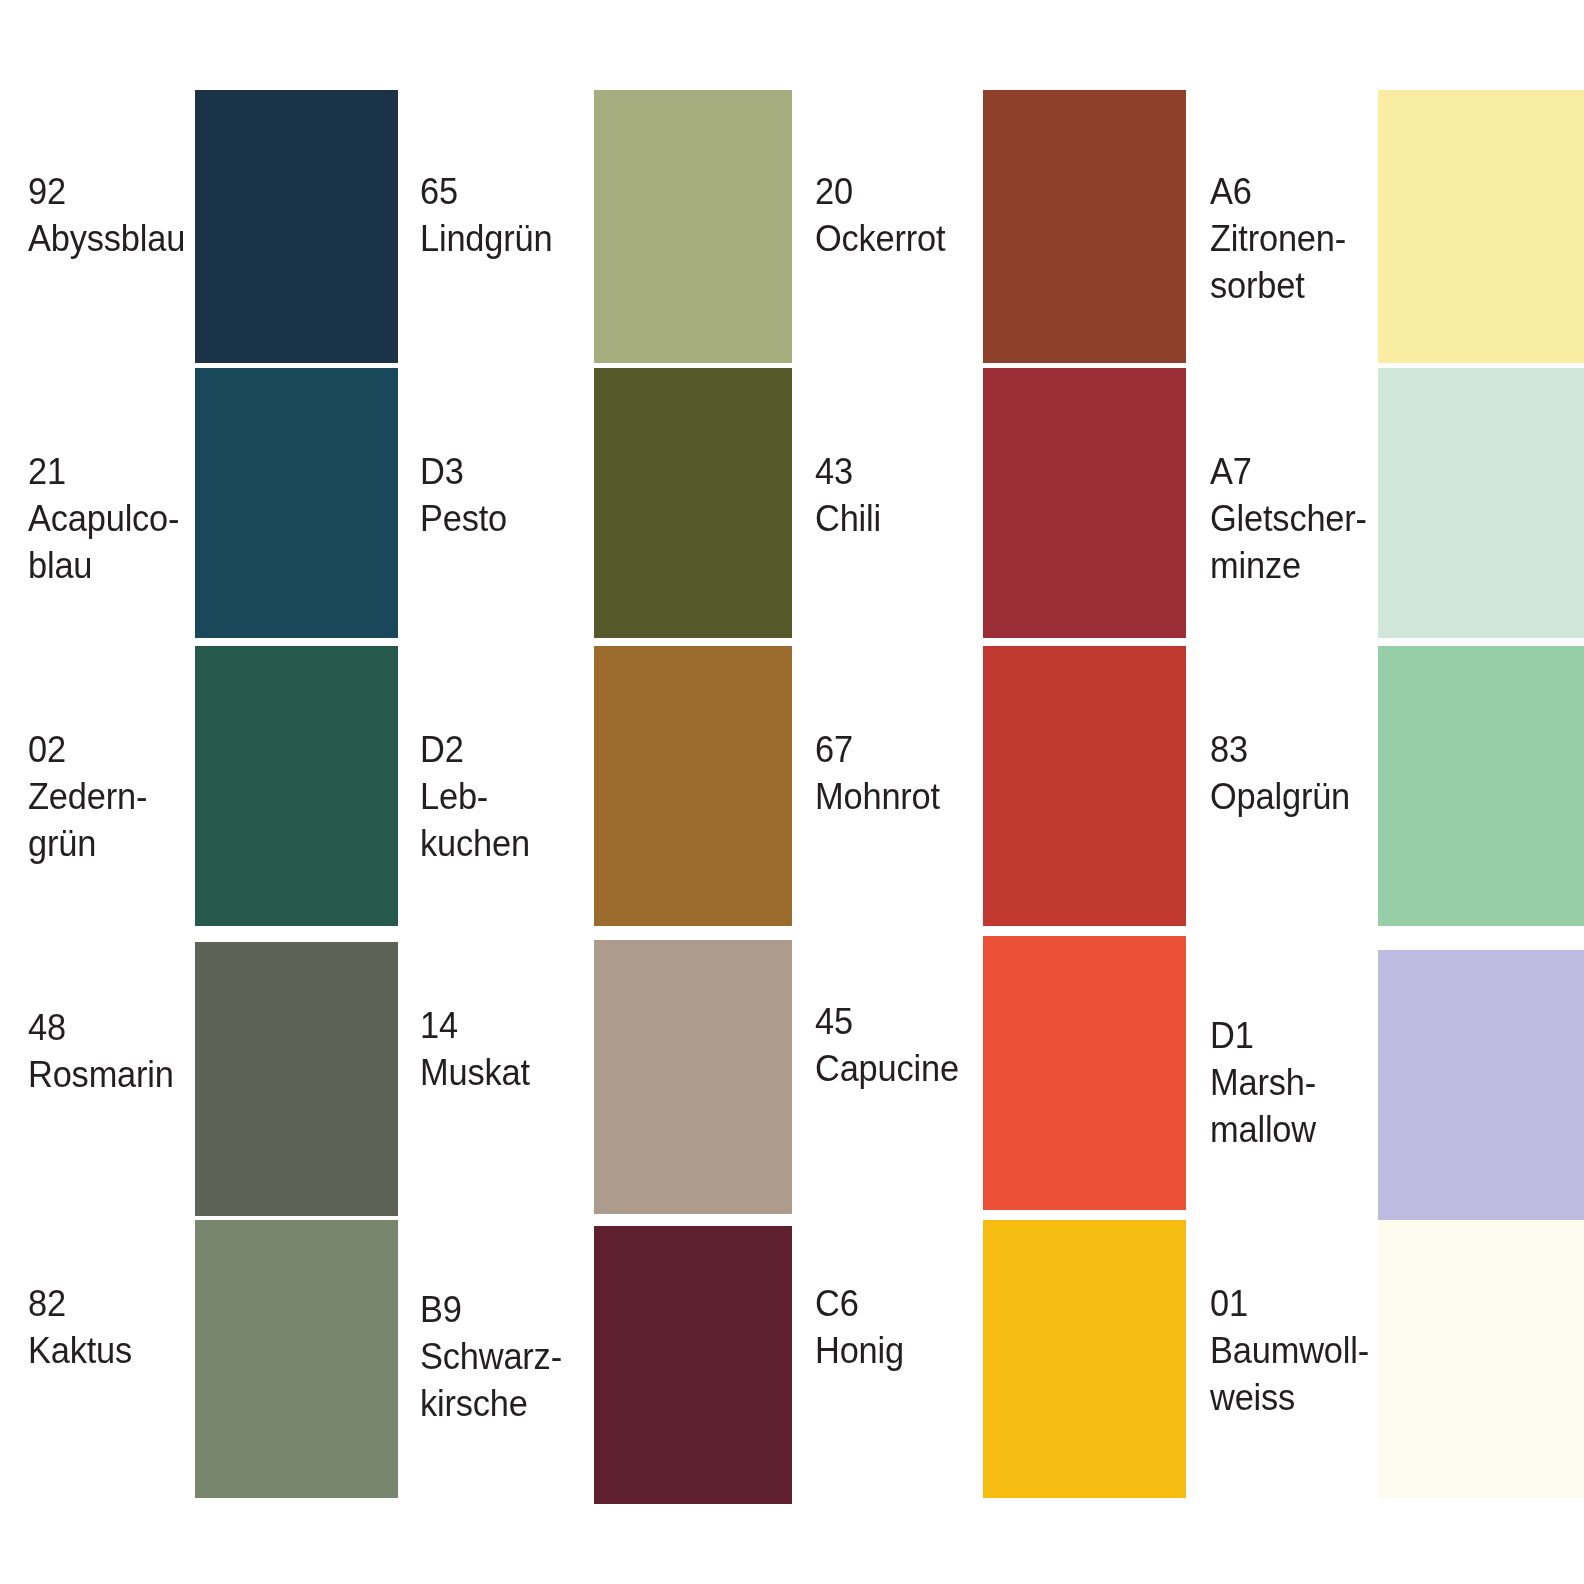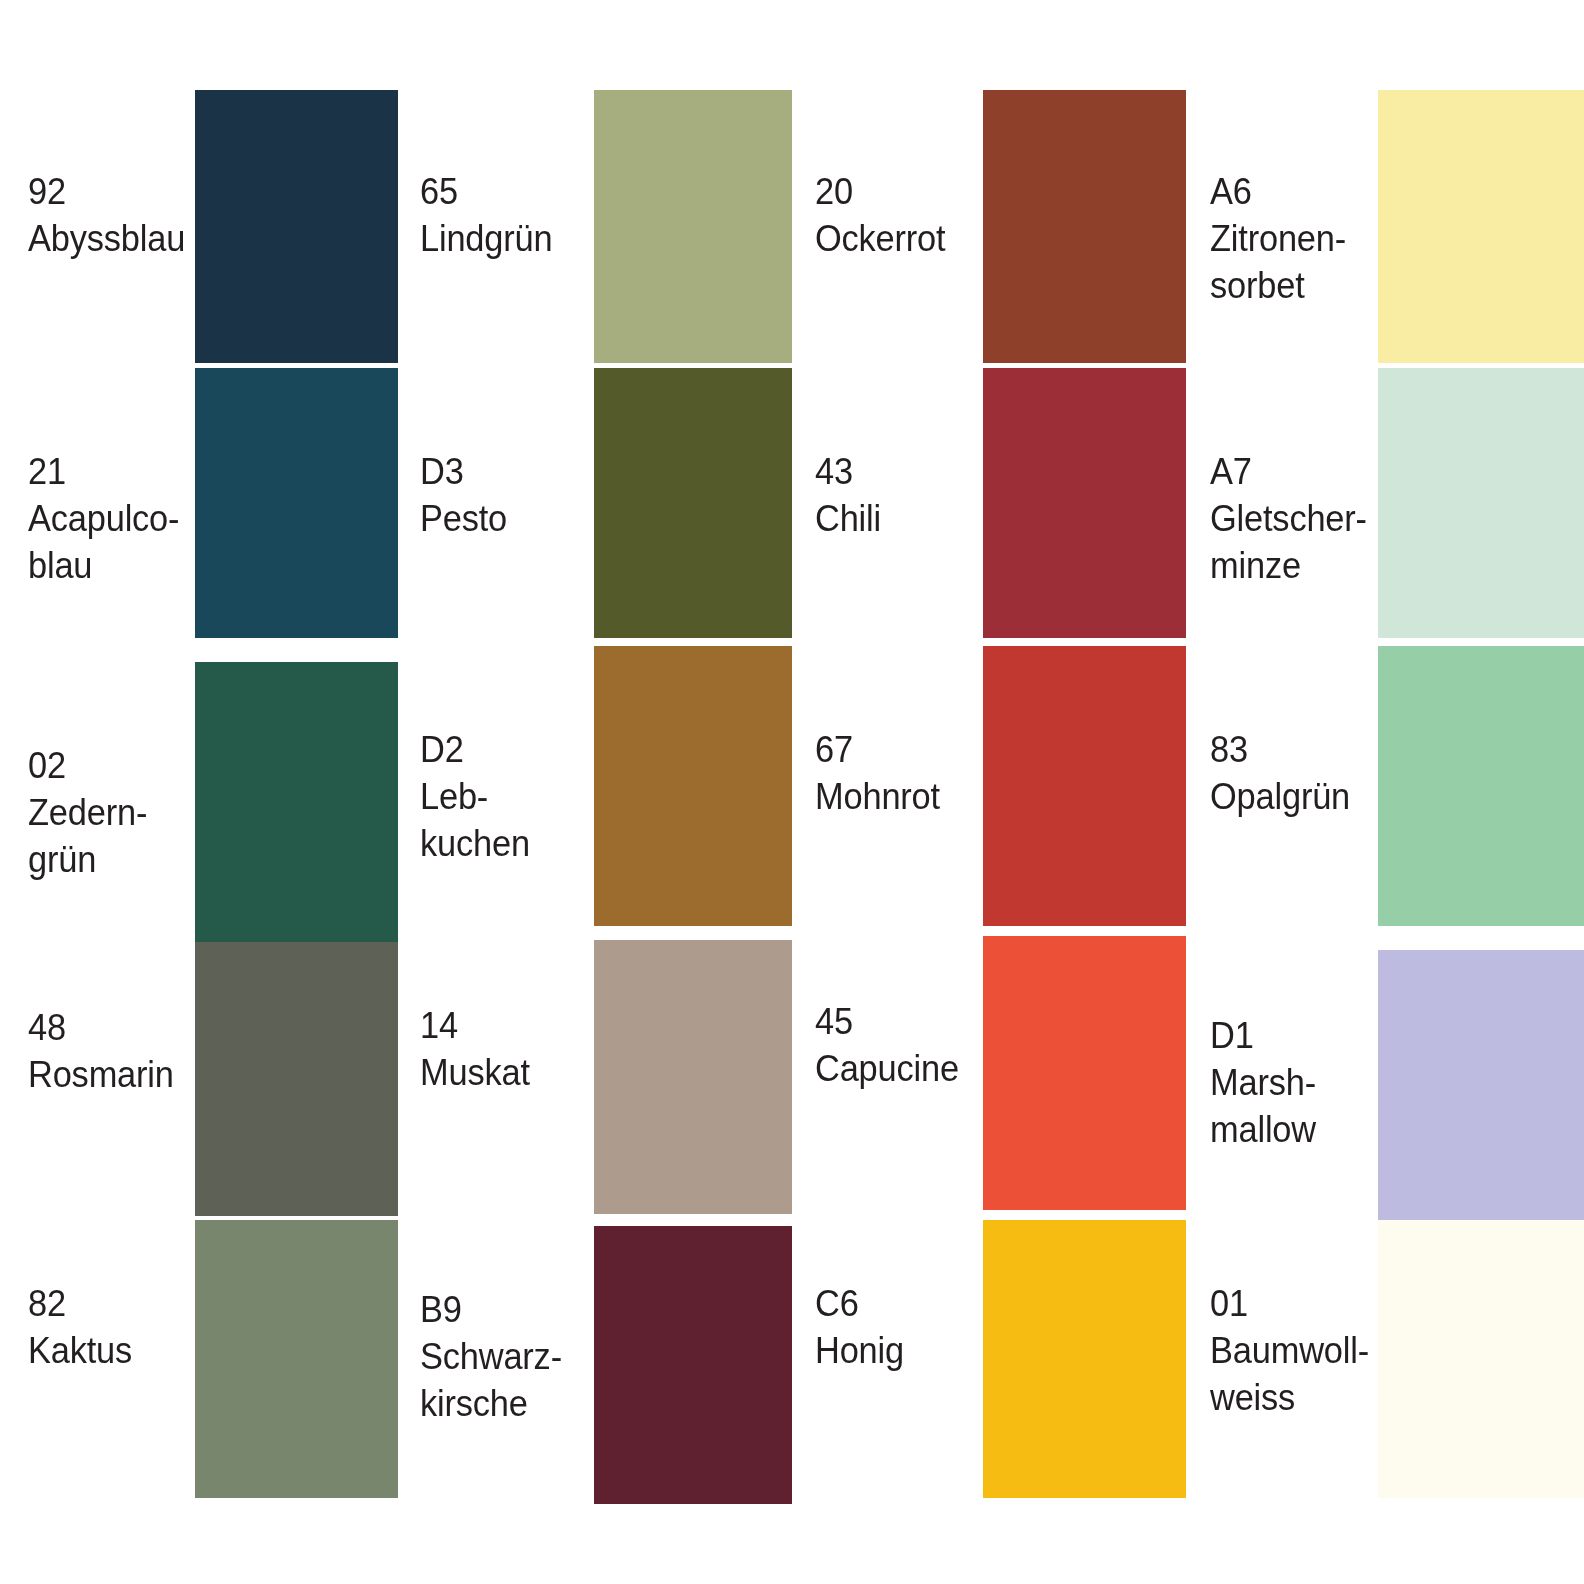--- a/index.html
+++ b/index.html
@@ -56,21 +56,21 @@
 <div class="swatch-cell" style="left: 0px; top: 0px; width: 1584px; height: 1584px; pointer-events: none;">
       <div class="swatch-chip" title="Abyssblau" style="left: 195px; top: 82px; width: 203px; height: 273px; background: rgb(27, 51, 70); pointer-events: auto;"></div>
       <div class="swatch-caption" style="left: 28px; top: 160px; width: 153px;"><span class="swatch-code">92</span><span class="swatch-name">Abyssblau</span></div>
     </div>
     <div class="swatch-cell" style="left: 0px; top: 0px; width: 1584px; height: 1584px; pointer-events: none;">
       <div class="swatch-chip" title="Acapulco-
 blau" style="left: 195px; top: 360px; width: 203px; height: 270px; background: rgb(25, 72, 90); pointer-events: auto;"></div>
       <div class="swatch-caption" style="left: 28px; top: 440px; width: 153px;"><span class="swatch-code">21</span><span class="swatch-name">Acapulco-
 blau</span></div>
     </div>
-    <div class="swatch-cell" style="left: 0px; top: 16px; width: 1584px; height: 1170px; pointer-events: none;">
+    <div class="swatch-cell" style="left: 0px; top: 0px; width: 1584px; height: 1170px; pointer-events: none;">
       <div class="swatch-chip" title="Zedern-
 grün" style="left: 195px; top: 638px; width: 203px; height: 280px; background: rgb(37, 90, 75); pointer-events: auto;"></div>
       <div class="swatch-caption" style="left: 28px; top: 718px; width: 153px;"><span class="swatch-code">02</span><span class="swatch-name">Zedern-
 grün</span></div>
     </div>
     <div class="swatch-cell" style="left: 0px; top: 6px; width: 1584px; height: 1584px; pointer-events: none; text-decoration: underline;">
       <div class="swatch-chip" title="Rosmarin" style="left: 195px; top: 928px; width: 203px; height: 274px; background: rgb(93, 97, 86); pointer-events: auto;"></div>
       <div class="swatch-caption" style="left: 28px; top: 990px; width: 153px;"><span class="swatch-code">48</span><span class="swatch-name">Rosmarin</span></div>
     </div>
     <div class="swatch-cell" style="left: 0px; top: 0px; width: 1584px; height: 1584px; pointer-events: none;">

